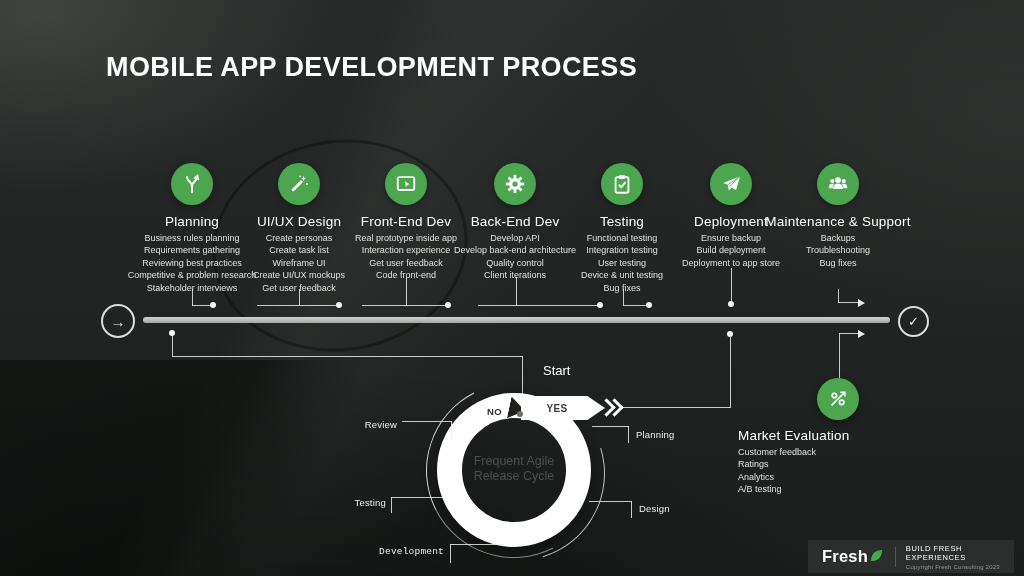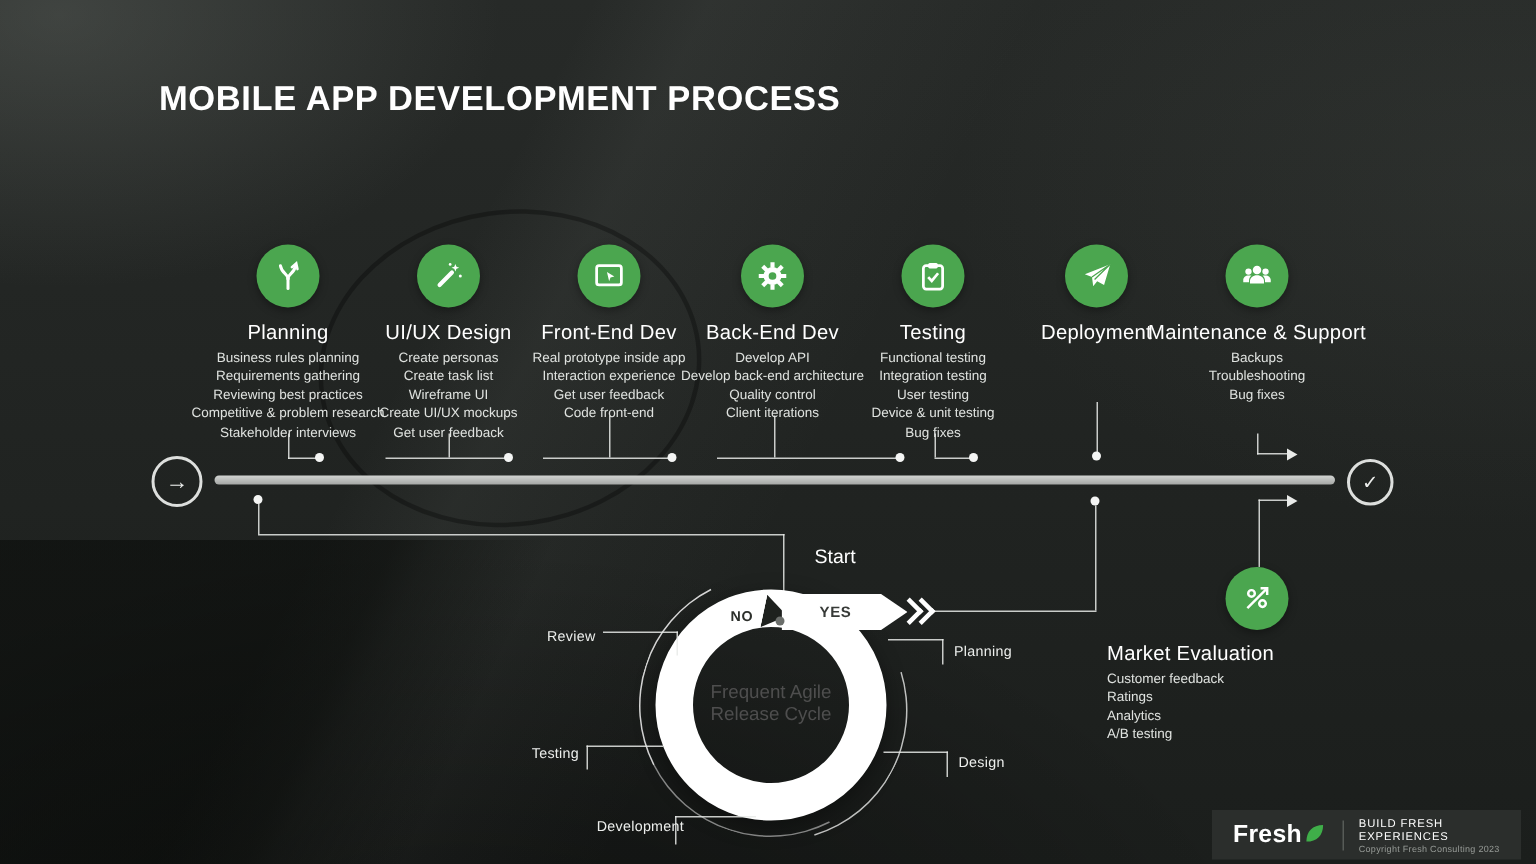--- a/index.html
+++ b/index.html
@@ -9,21 +9,21 @@
       radial-gradient(420px 260px at 40px 10px, rgba(122,128,122,.30), transparent 70%),
       radial-gradient(520px 320px at 1010px 120px, rgba(72,77,72,.22), transparent 72%),
       linear-gradient(117deg, transparent 30%, rgba(150,156,150,.08) 36%, rgba(150,156,150,.03) 45%, transparent 53%),
       radial-gradient(760px 440px at 30% 118%, rgba(0,0,0,.5), transparent 72%),
       linear-gradient(#272a28,#1b1e1c);
   }
   .bg-ellipse{position:absolute;left:212px;top:140px;width:250px;height:205px;border-radius:50%;
     border:3px solid rgba(0,0,0,.30);transform:rotate(-8deg);}
   .bg-phone-edge{position:absolute;left:-60px;top:360px;width:560px;height:340px;
     background:linear-gradient(115deg, rgba(8,10,8,.55) 45%, transparent 60%);transform:rotate(0deg);}
-  .page-title{position:absolute;left:106px;top:52px;font-size:23px;font-weight:800;
+  .page-title{position:absolute;left:106px;top:52px;font-size:27px;font-weight:800;
     letter-spacing:.4px;color:#fff;}
   
   .stage{position:absolute;top:163px;width:190px;text-align:center;}
   .icon-circle{width:42px;height:42px;border-radius:50%;background:#4ba64f;margin:0 auto;
     display:flex;align-items:center;justify-content:center;box-shadow:0 2px 6px rgba(0,0,0,.35);}
   .stage-title{margin:9px 0 3px;font-size:13.5px;font-weight:400;color:#fff;letter-spacing:.2px;}
   .stage ul{margin:1px;padding:0;list-style:none;}
   .stage li{font-size:9px;color:#dfe2df;line-height:12.4px;}
   
   .vl,.hl{position:absolute;background:rgba(232,234,232,.85);}
@@ -180,20 +180,25 @@
   </div>
 
   <div class="stage" style="left:636px;">
     <div class="icon-circle">
       <svg viewBox="0 0 24 24" width="22" height="22">
         <path d="M22 3.5L3.5 10.8l5.2 1.9.9 6.7 2.9-3.6 5 2.7z" fill="#fff"></path>
         <path d="M8.7 12.7L22 3.5l-11.4 11" stroke="#4ba64f" stroke-width=".9" fill="none"></path>
       </svg>
     </div>
     <div class="stage-title">Deployment</div>
+    <ul>
+      <li>Ensure backup</li>
+      <li>Build deployment</li>
+      <li>Deployment to app store</li>
+    </ul>
   </div>
 
   <div class="stage" style="left:738px;width:200px;">
     <div class="icon-circle">
       <svg viewBox="0 0 24 24" width="22" height="22" fill="#fff">
         <circle cx="5.8" cy="8.8" r="2.3"></circle>
         <path d="M5.8 11.6c-2.2 0-3.8 1.4-3.8 3.2v1.7h4.2v-1.3c0-1.4.7-2.6 1.8-3.3-.6-.2-1.4-.3-2.2-.3z"></path>
         <circle cx="18.2" cy="8.8" r="2.3"></circle>
         <path d="M18.2 11.6c2.2 0 3.8 1.4 3.8 3.2v1.7h-4.2v-1.3c0-1.4-.7-2.6-1.8-3.3.6-.2 1.4-.3 2.2-.3z"></path>
         <circle cx="12" cy="7.6" r="3.1"></circle>
@@ -282,21 +287,21 @@
   <div class="small-label" style="left:636px;top:429px;">Planning</div>
 
   <div class="small-label" style="left:318px;top:497px;width:68px;text-align:right;">Testing</div>
   <div class="hl" style="left:391px;top:497px;width:51px;"></div>
   <div class="vl" style="left:391px;top:497px;height:16px;"></div>
 
   <div class="hl" style="left:589px;top:501px;width:43px;"></div>
   <div class="vl" style="left:631px;top:501px;height:17px;"></div>
   <div class="small-label" style="left:639px;top:503px;">Design</div>
 
-  <div class="small-label" style="left:380px;top:546px;width:76px;text-align:right;">Development</div>
+  <div class="small-label" style="left:368px;top:546px;width:76px;text-align:right;font-family:Liberation Mono, monospace;">Development</div>
   <div class="hl" style="left:450px;top:544px;width:54px;"></div>
   <div class="vl" style="left:450px;top:544px;height:19px;"></div>
 
   <div class="market">
     <div class="icon-circle">
       <svg viewBox="0 0 24 24" width="22" height="22">
         <circle cx="8" cy="8.3" r="2.4" fill="none" stroke="#fff" stroke-width="1.8"></circle>
         <circle cx="16" cy="15.7" r="2.4" fill="none" stroke="#fff" stroke-width="1.8"></circle>
         <line x1="5" y1="19" x2="18.6" y2="5.4" stroke="#fff" stroke-width="1.8"></line>
         <path d="M14.6 4.6h4.8v4.8" fill="none" stroke="#fff" stroke-width="1.8"></path>

